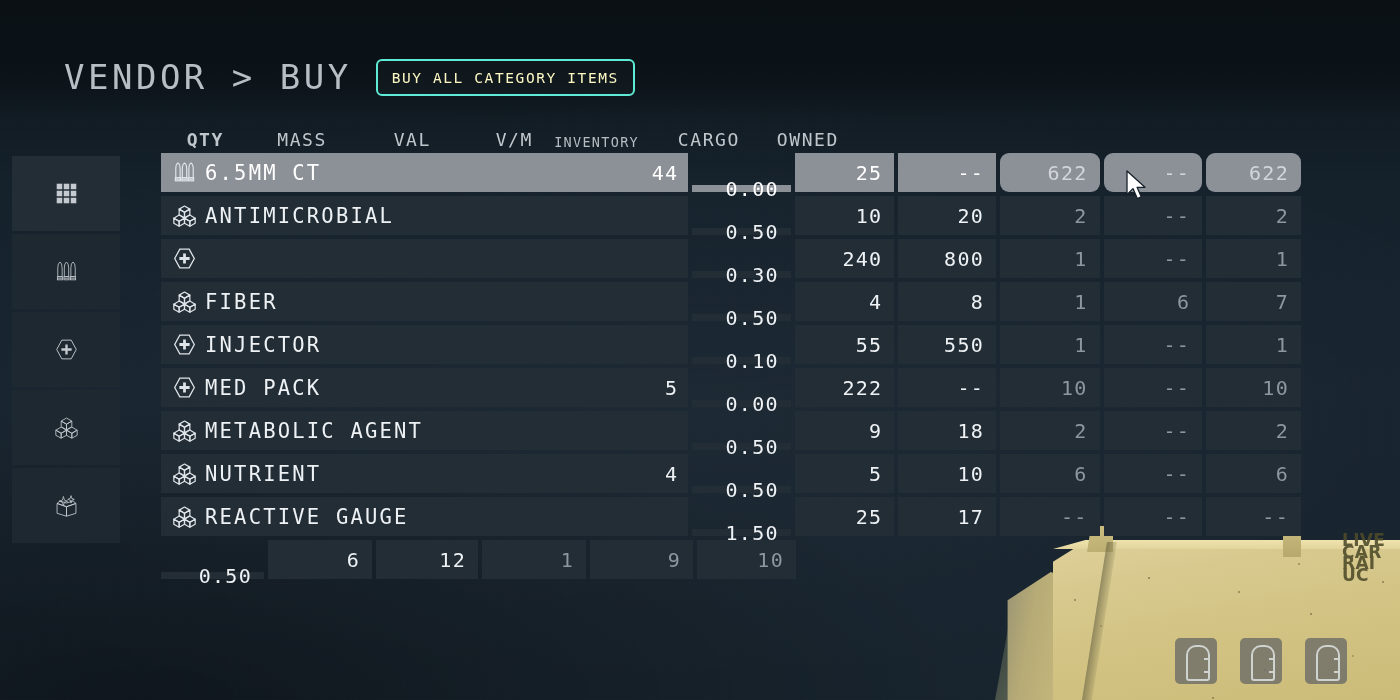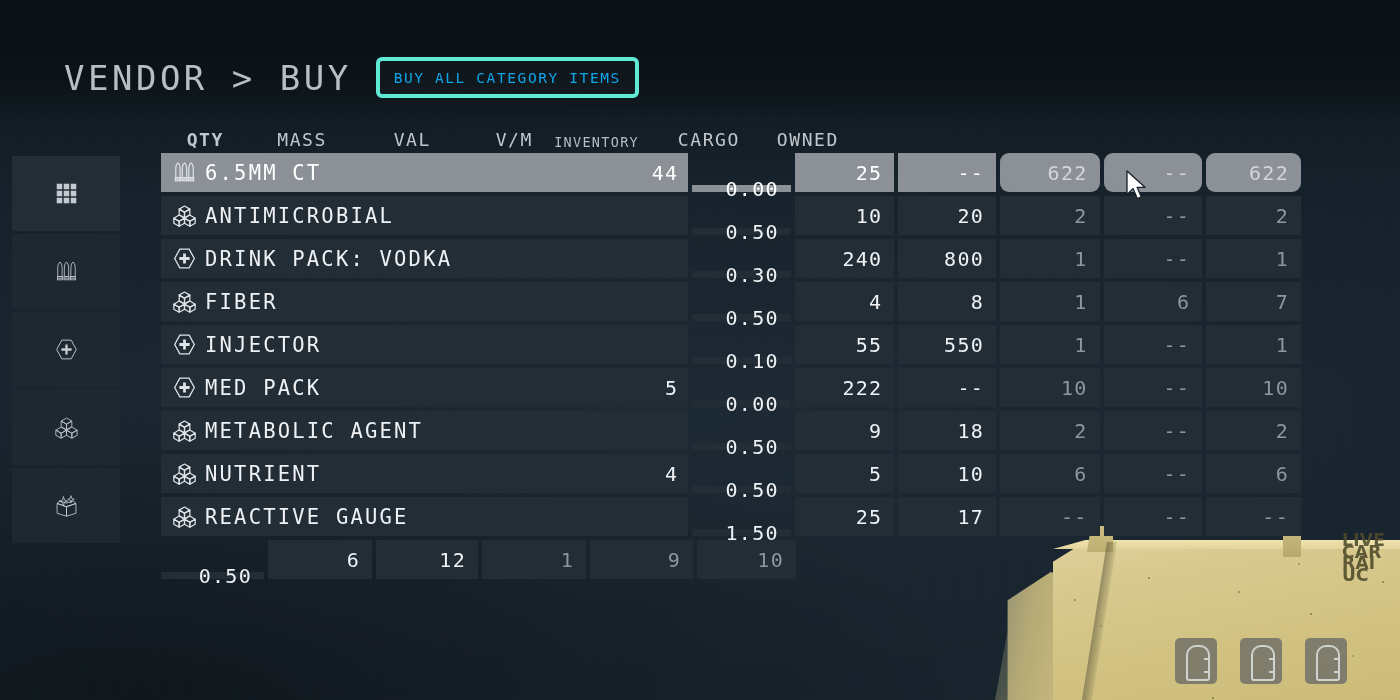--- a/index.html
+++ b/index.html
@@ -146,24 +146,24 @@
   }
   #page-title {
     font-family: "DejaVu Sans Mono", monospace;
     font-size: 34px;
     letter-spacing: 3.5px;
     color: #b7bec4;
     font-weight: 400;
     white-space: nowrap;
   }
   #buy-all-btn {
-    border: 4px solid #5eead4;
+    border: 2px solid #5eead4;
     border-radius: 6px;
     padding: 9px 14px 8px 14px;
-    color: #0ea5e9;
+    color: #fef9c3;
     font-size: 14.5px;
     letter-spacing: 1.6px;
     background: rgba(255,255,255,.02);
     white-space: nowrap;
     cursor: pointer;
   }
 
   
   #sidebar {
     position: absolute; left: 12px; top: 156px;
@@ -445,21 +445,20 @@
         <div class="cell c-own dim">2</div>
       </div>
       <div class="row">
         <div class="cell name c-name">
           <span style="color:#dfe4e8;display:flex">
             <svg class="ico" viewBox="0 0 54 52" fill="none" stroke="currentColor" stroke-width="3">
               <path d="M16 4 H38 L50 26 L38 48 H16 L4 26 Z"></path>
               <path d="M27 14 V38 M15 26 H39" stroke-width="6.5"></path>
             </svg>
           </span>
-          <span class="label">DRINK PACK: VODKA</span>
           <span class="qty"></span>
         </div>
         <div class="cell c-mass">0.30</div>
         <div class="cell c-val">240</div>
         <div class="cell c-vm">800</div>
         <div class="cell c-inv dim">1</div>
         <div class="cell c-car dim">--</div>
         <div class="cell c-own dim">1</div>
       </div>
       <div class="row">

